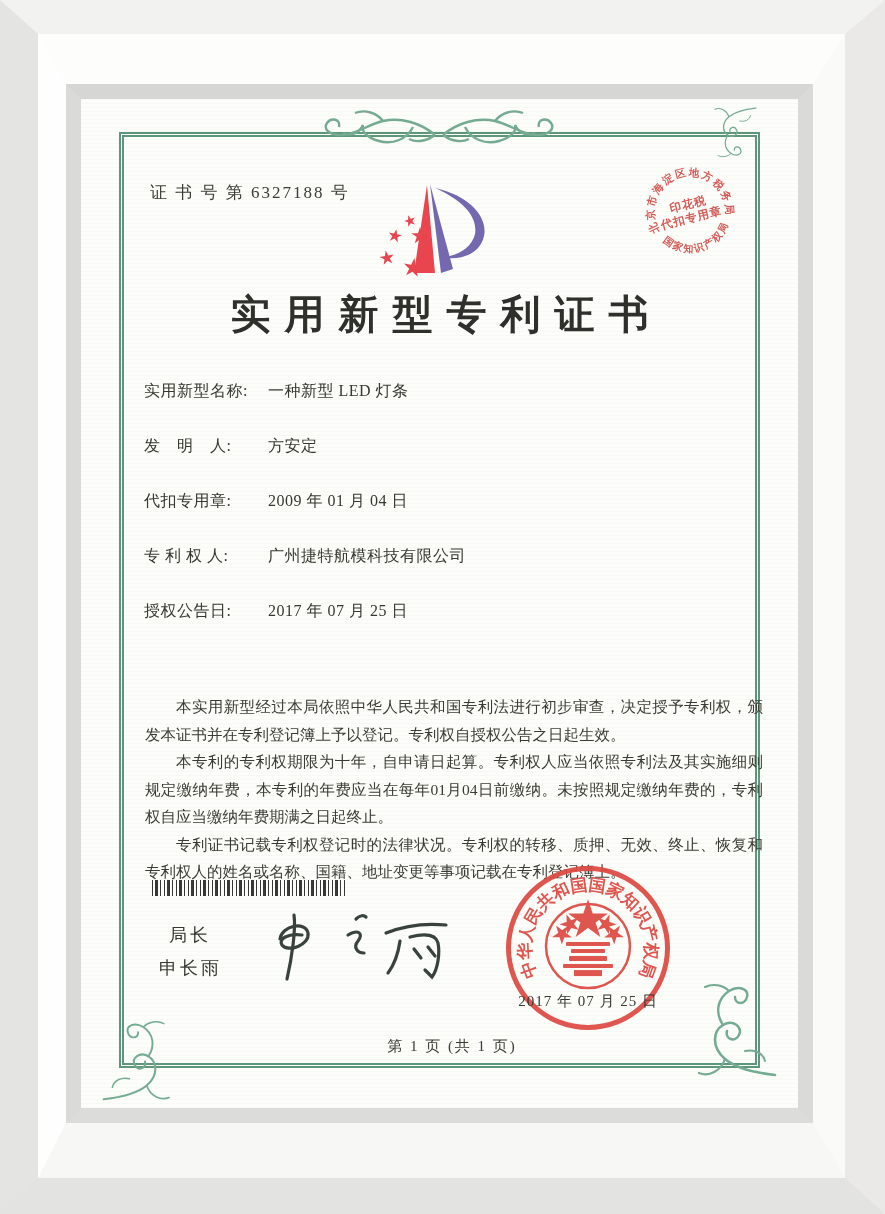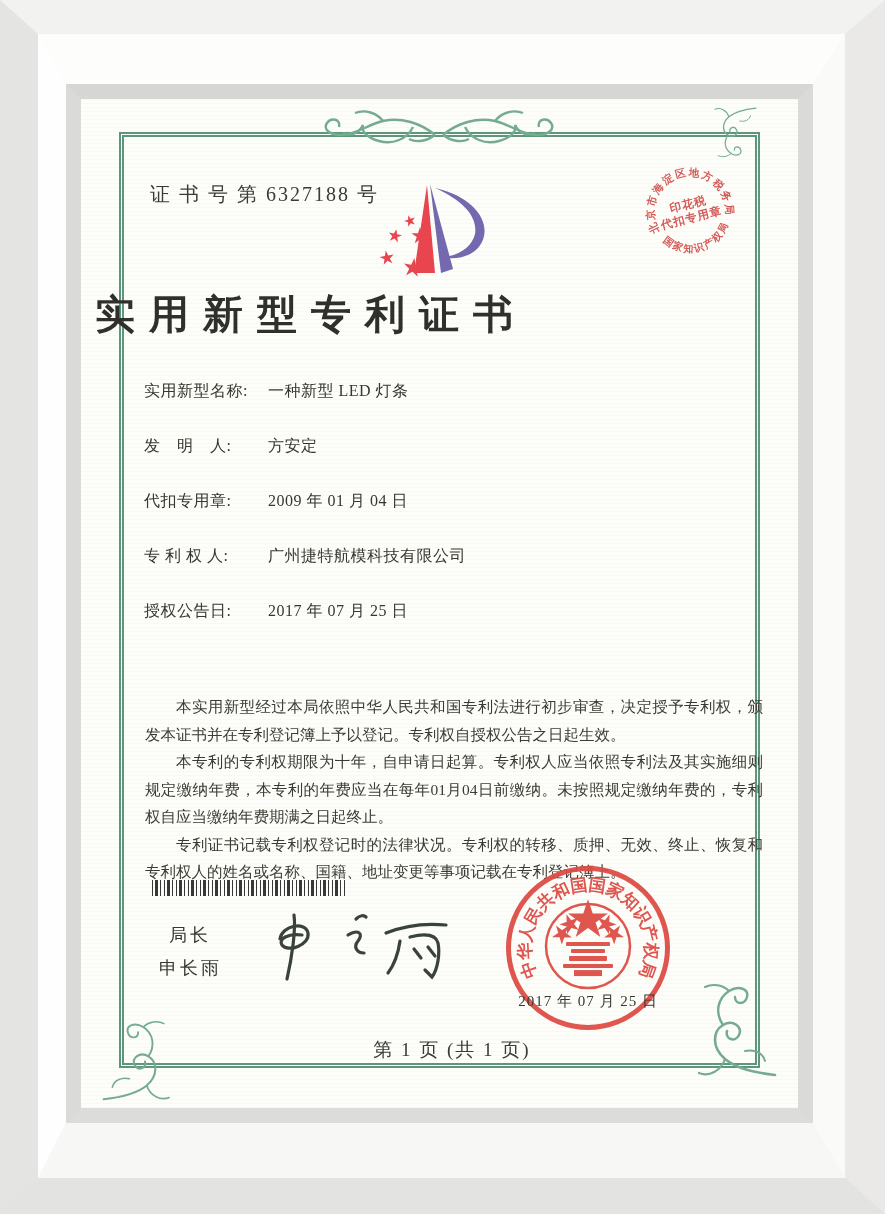--- a/index.html
+++ b/index.html
@@ -15,38 +15,38 @@
   .frame-shadow{position:absolute;inset:0;border:15px solid #dadad9;
     border-top-color:#d6d6d5;border-bottom-color:#dcdcdb;}
   
   .paper{position:absolute;inset:0;background:#fdfdfa;overflow:hidden;color:#37372f;}
   .paper::before{content:"";position:absolute;inset:0;pointer-events:none;
     background:repeating-linear-gradient(0deg,rgba(120,170,142,.05) 0 1px,transparent 1px 4px);}
   .green-border{position:absolute;left:38px;top:33px;width:641px;height:936px;
     border:5px double #5e967c;box-sizing:border-box;}
   .orn{position:absolute;pointer-events:none;}
   
-  .cert-number{position:absolute;left:69px;top:82px;font-size:20px;letter-spacing:2px;color:#3c3c34;}
-  .cert-title{position:absolute;left:0;top:188px;width:717px;text-align:left;
+  .cert-number{position:absolute;left:69px;top:82px;font-size:17px;letter-spacing:2px;color:#3c3c34;}
+  .cert-title{position:absolute;left:0;top:188px;width:717px;text-align:center;
     font-size:40px;font-weight:600;letter-spacing:14px;text-indent:14px;color:#2f2f2b;}
   .fields{position:absolute;left:63px;top:282px;font-size:16px;letter-spacing:.5px;}
   .field-row{height:20px;line-height:20px;margin-bottom:35px;white-space:nowrap;}
   .field-label{display:inline-block;min-width:116px;}
   .field-value{margin-left:8px;}
   .paras{position:absolute;left:64px;top:594px;width:618px;font-size:15.5px;
     line-height:27.5px;text-align:justify;color:#3b3b33;}
   .para{margin:0;text-indent:2em;}
   .barcode{position:absolute;left:71px;top:781px;width:194px;height:16px;opacity:.88;
     background:repeating-linear-gradient(90deg,#1d1d1d 0 1.5px,transparent 1.5px 3px,
       #1d1d1d 3px 6.5px,transparent 6.5px 8px,#1d1d1d 8px 9px,transparent 9px 12px);}
   .signer-title{position:absolute;left:71px;top:824px;font-size:18px;letter-spacing:3px;margin-left:17px;}
   .signer-name{position:absolute;left:78px;top:857px;font-size:18px;letter-spacing:3px;}
   .signature{position:absolute;left:177px;top:798px;}
   .page-footer{position:absolute;left:0;top:938px;width:742px;text-align:center;
-    font-size:19px;letter-spacing:2px;color:#3b3b33;}
+    font-size:15px;letter-spacing:2px;color:#3b3b33;}
   
   .seal{position:absolute;left:422px;top:764px;width:170px;height:170px;opacity:.93;}
   .seal-ring{position:absolute;inset:3px;border:5px solid #dd4a43;border-radius:50%;}
   .arc-box{position:absolute;inset:0;}
   .arc-ch{position:absolute;left:50%;top:50%;display:inline-block;white-space:pre;}
   .seal-arc{font-size:17px;font-weight:700;color:#dd4a43;}
   .seal-emblem{position:absolute;left:50%;top:50%;transform:translate(-50%,-52%);}
   .seal-date{position:absolute;left:422px;top:893px;width:170px;text-align:center;
     font-size:15px;letter-spacing:1px;color:#38382f;z-index:5;}
   .stamp{position:absolute;left:556px;top:60px;width:106px;height:106px;

